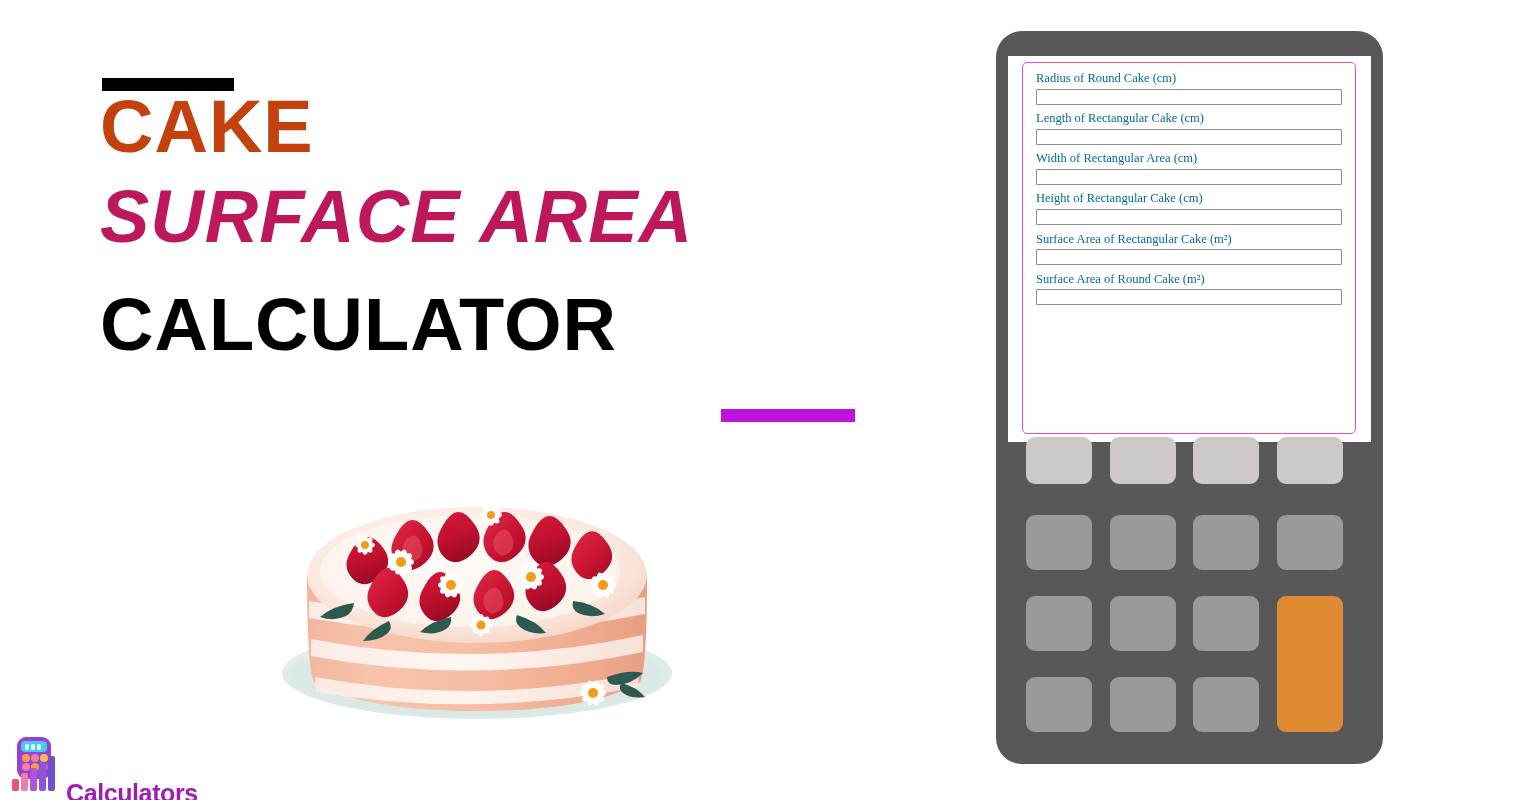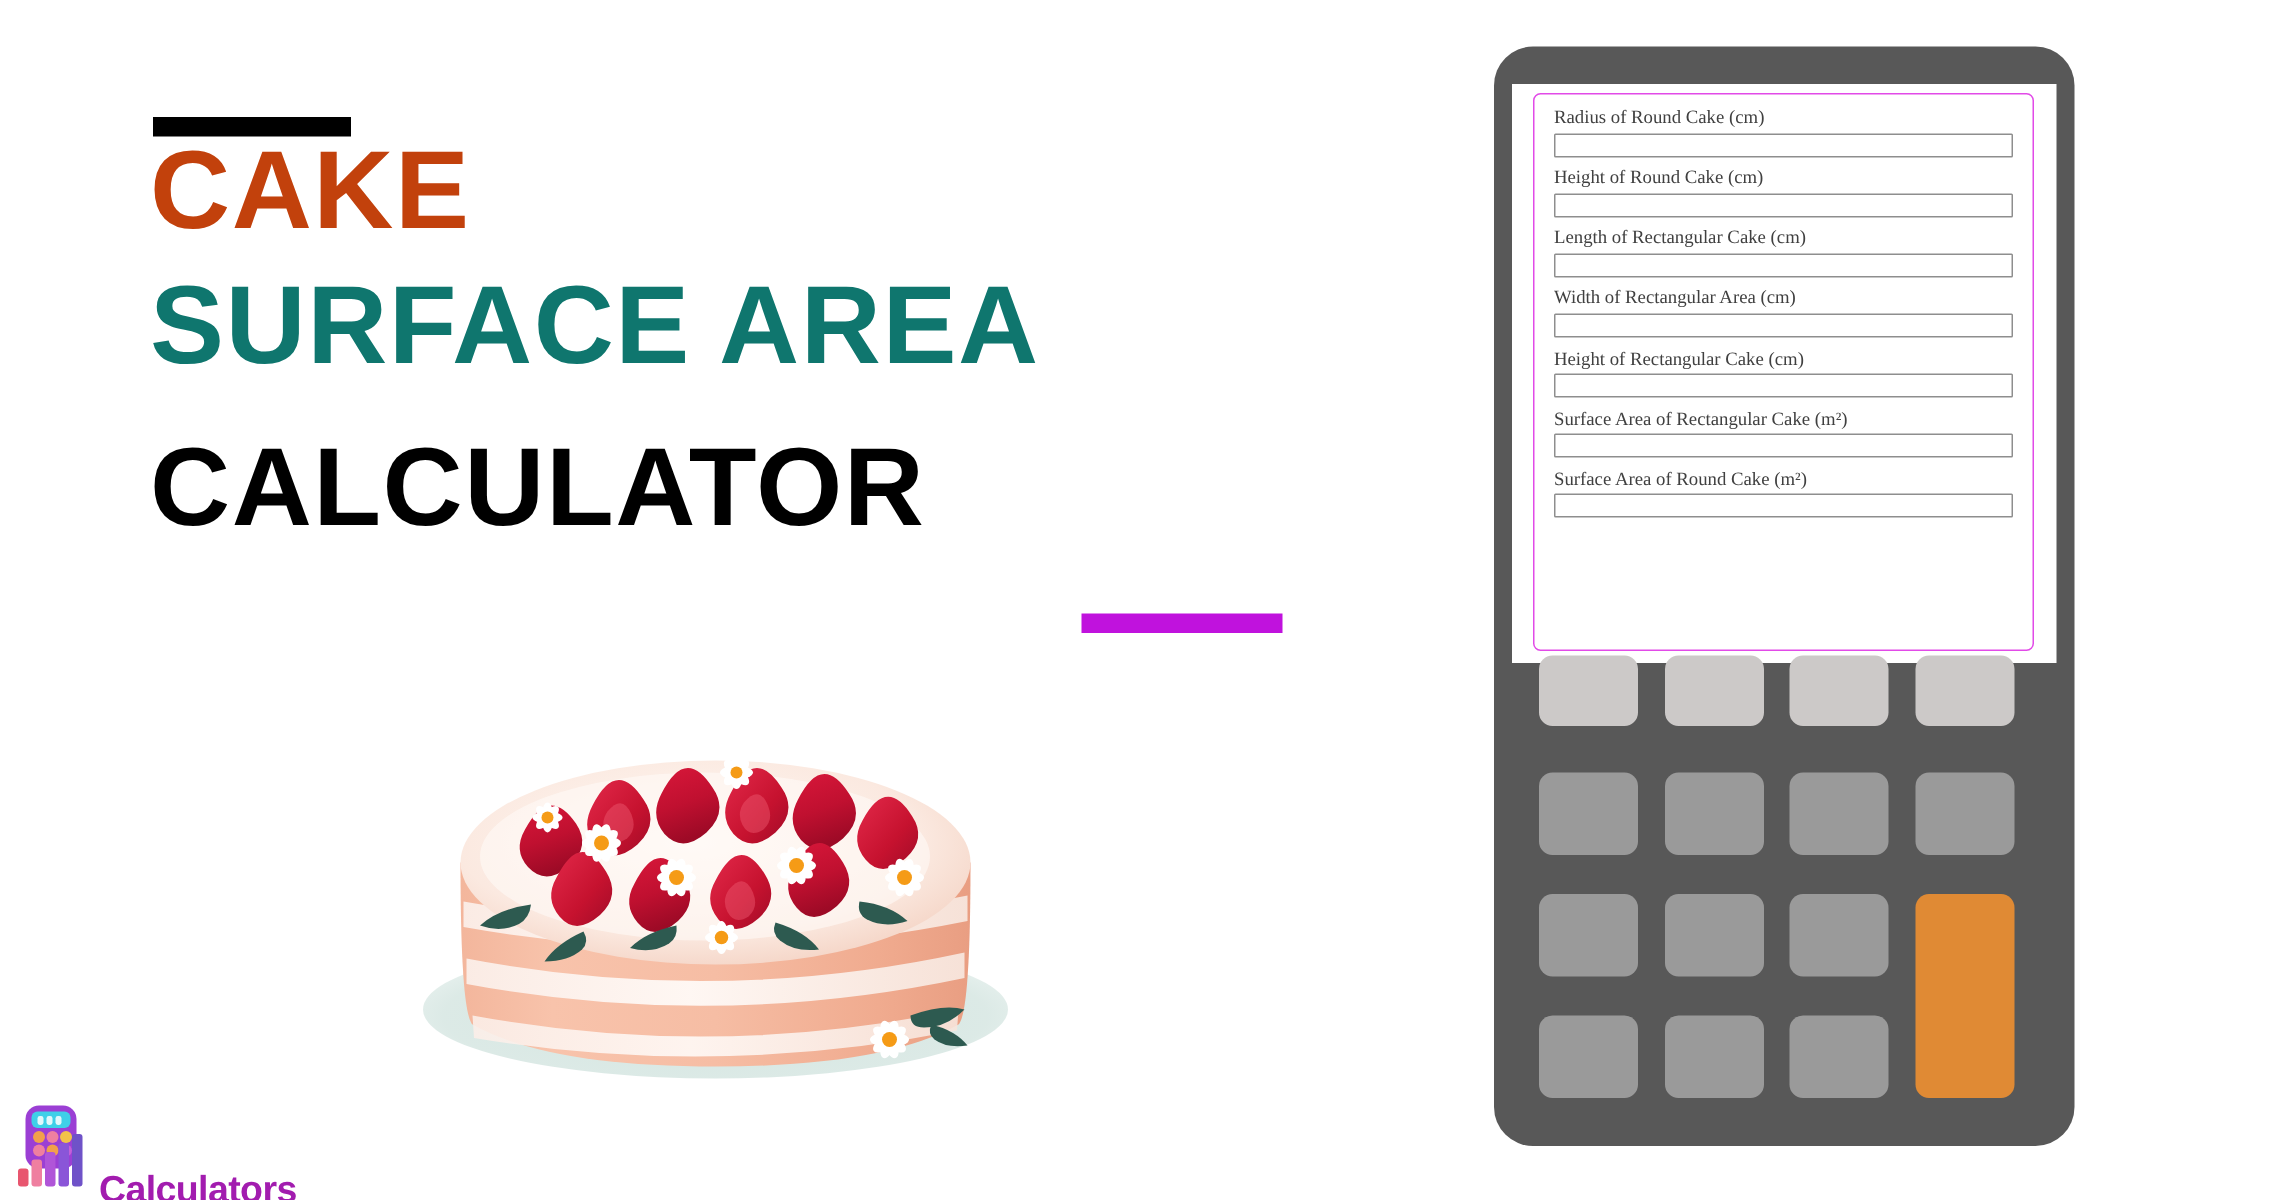--- a/index.html
+++ b/index.html
@@ -20,21 +20,21 @@
   .t-line {
     font-family: "Liberation Sans", sans-serif;
     font-weight: 700;
     letter-spacing: 1px;
     line-height: 0.92;
     margin: 0;
     white-space: nowrap;
     transform: scaleX(1.0);
   }
   .t1 { font-size: 74px; color: #c2410c; margin-top: 2px; }
-  .t2 { font-size: 74px; color: #0f766e; margin-top: 22px; }
+  .t2 { font-size: 74px; color: #be185d; margin-top: 22px; font-style: italic; }
   .t3 { font-size: 74px; color: #000000; margin-top: 40px; position: relative; }
   .rule-bottom {
     position: absolute; left: 721px; top: 409px;
     width: 134px; height: 13px; background: #c012dd;
   }
 
   
   .cake-wrap { position: absolute; left: 255px; top: 425px; width: 450px; height: 330px; }
   .cake-svg { display: block; width: 450px; height: 330px; }
 
@@ -71,21 +71,21 @@
     width: 334px; height: 372px;
     border: 1.6px solid #e24ae8; border-radius: 5px;
     padding: 8px 13px 6px 13px;
     overflow: hidden;
   }
   .field { margin-bottom: 6.5px; }
   .field-label {
     display: block;
     font-family: "Liberation Serif", serif;
     font-size: 12.5px;
-    color: #404040;
+    color: #0369a1;
     line-height: 1.25;
     margin-bottom: 2px;
     white-space: nowrap;
   }
   .field-input {
     display: block; width: 100%; height: 16px;
     border: 1px solid #8e8e8e; border-radius: 1px;
     background: #ffffff; outline: none;
     font-family: "Liberation Serif", serif; font-size: 11px;
     padding: 0 3px; color: #222;
@@ -311,24 +311,20 @@
   <div class="calc-body">
 
     <div class="calc-screen">
       <form class="calc-form">
 
         <div class="field">
           <label class="field-label">Radius of Round Cake (cm)</label>
           <input class="field-input" type="text" value="" style="">
         </div>
 
-        <div class="field">
-          <label class="field-label">Height of Round Cake (cm)</label>
-          <input class="field-input" type="text" value="" style="">
-        </div>
 
         <div class="field">
           <label class="field-label">Length of Rectangular Cake (cm)</label>
           <input class="field-input" type="text" value="" style="">
         </div>
 
         <div class="field">
           <label class="field-label">Width of Rectangular Area (cm)</label>
           <input class="field-input" type="text" value="" style="">
         </div>

